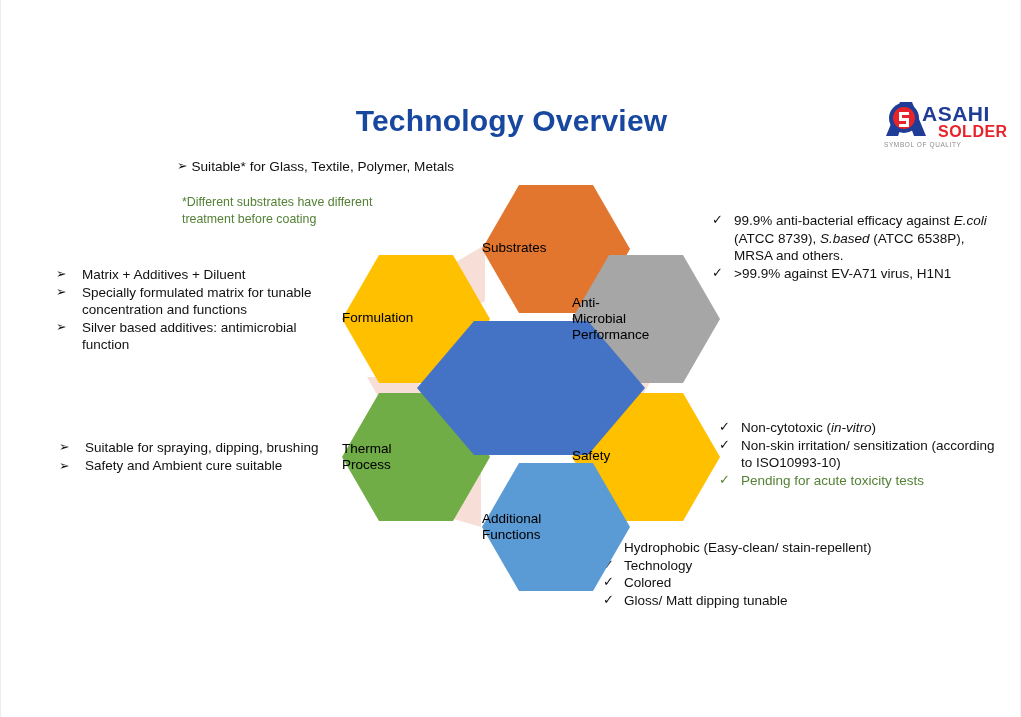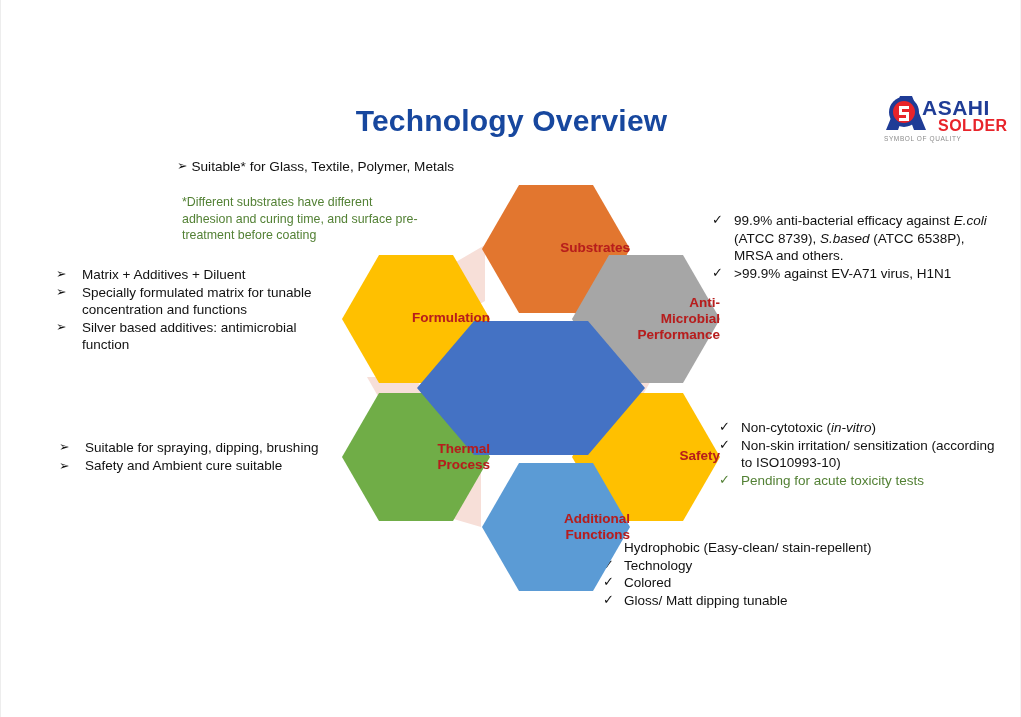--- a/index.html
+++ b/index.html
@@ -33,21 +33,21 @@
     font-size: 30px;
     font-weight: bold;
     color: #17479E;
     letter-spacing: 0.2px;
   }
 
   
   #logo {
     position: absolute;
     left: 877px;
-    top: 90px;
+    top: 96px;
     width: 132px;
     height: 54px;
     background: #a3a3a3;
   }
   #logo svg { display: block; }
 
   
   .txtblock {
     position: absolute;
     font-size: 13.5px;
@@ -141,23 +141,23 @@
   #hex-wrap {
     position: absolute;
     left: 330px;
     top: 185px;
     width: 400px;
     height: 410px;
   }
   #hex-wrap svg { display: block; }
   .hex-label {
     position: absolute;
-    text-align: right;
-    color: #b91c1c;
-    font-weight: bold;
+    text-align: left;
+    color: #000000;
+    font-weight: normal;
     font-size: 13.5px;
     line-height: 1.20;
     pointer-events: none;
     text-shadow: 0 0 1px rgba(0,0,0,0.10);
   }
   .hex-label.center { font-size: 14.5px; }
 </style>
 </head>
 <body>
 
@@ -183,21 +183,20 @@
 
   <div id="top-bullet" class="txtblock">
     <div class="bullet-row">
       <span class="bullet-mark">➢</span>
       <span class="bullet-text">Suitable* for Glass, Textile, Polymer, Metals</span>
     </div>
   </div>
 
   <div id="note" class="txtblock">
     <div>*Different substrates have different</div>
-    <div>adhesion and curing time, and surface pre-</div>
     <div class="note-last">treatment before coating</div>
   </div>
 
   <div id="left-top-list" class="txtblock">
     <div class="bullet-row">
       <span class="bullet-mark">➢</span>
       <span class="bullet-text">Matrix + Additives + Diluent</span>
     </div>
     <div class="bullet-row">
       <span class="bullet-mark">➢</span>

